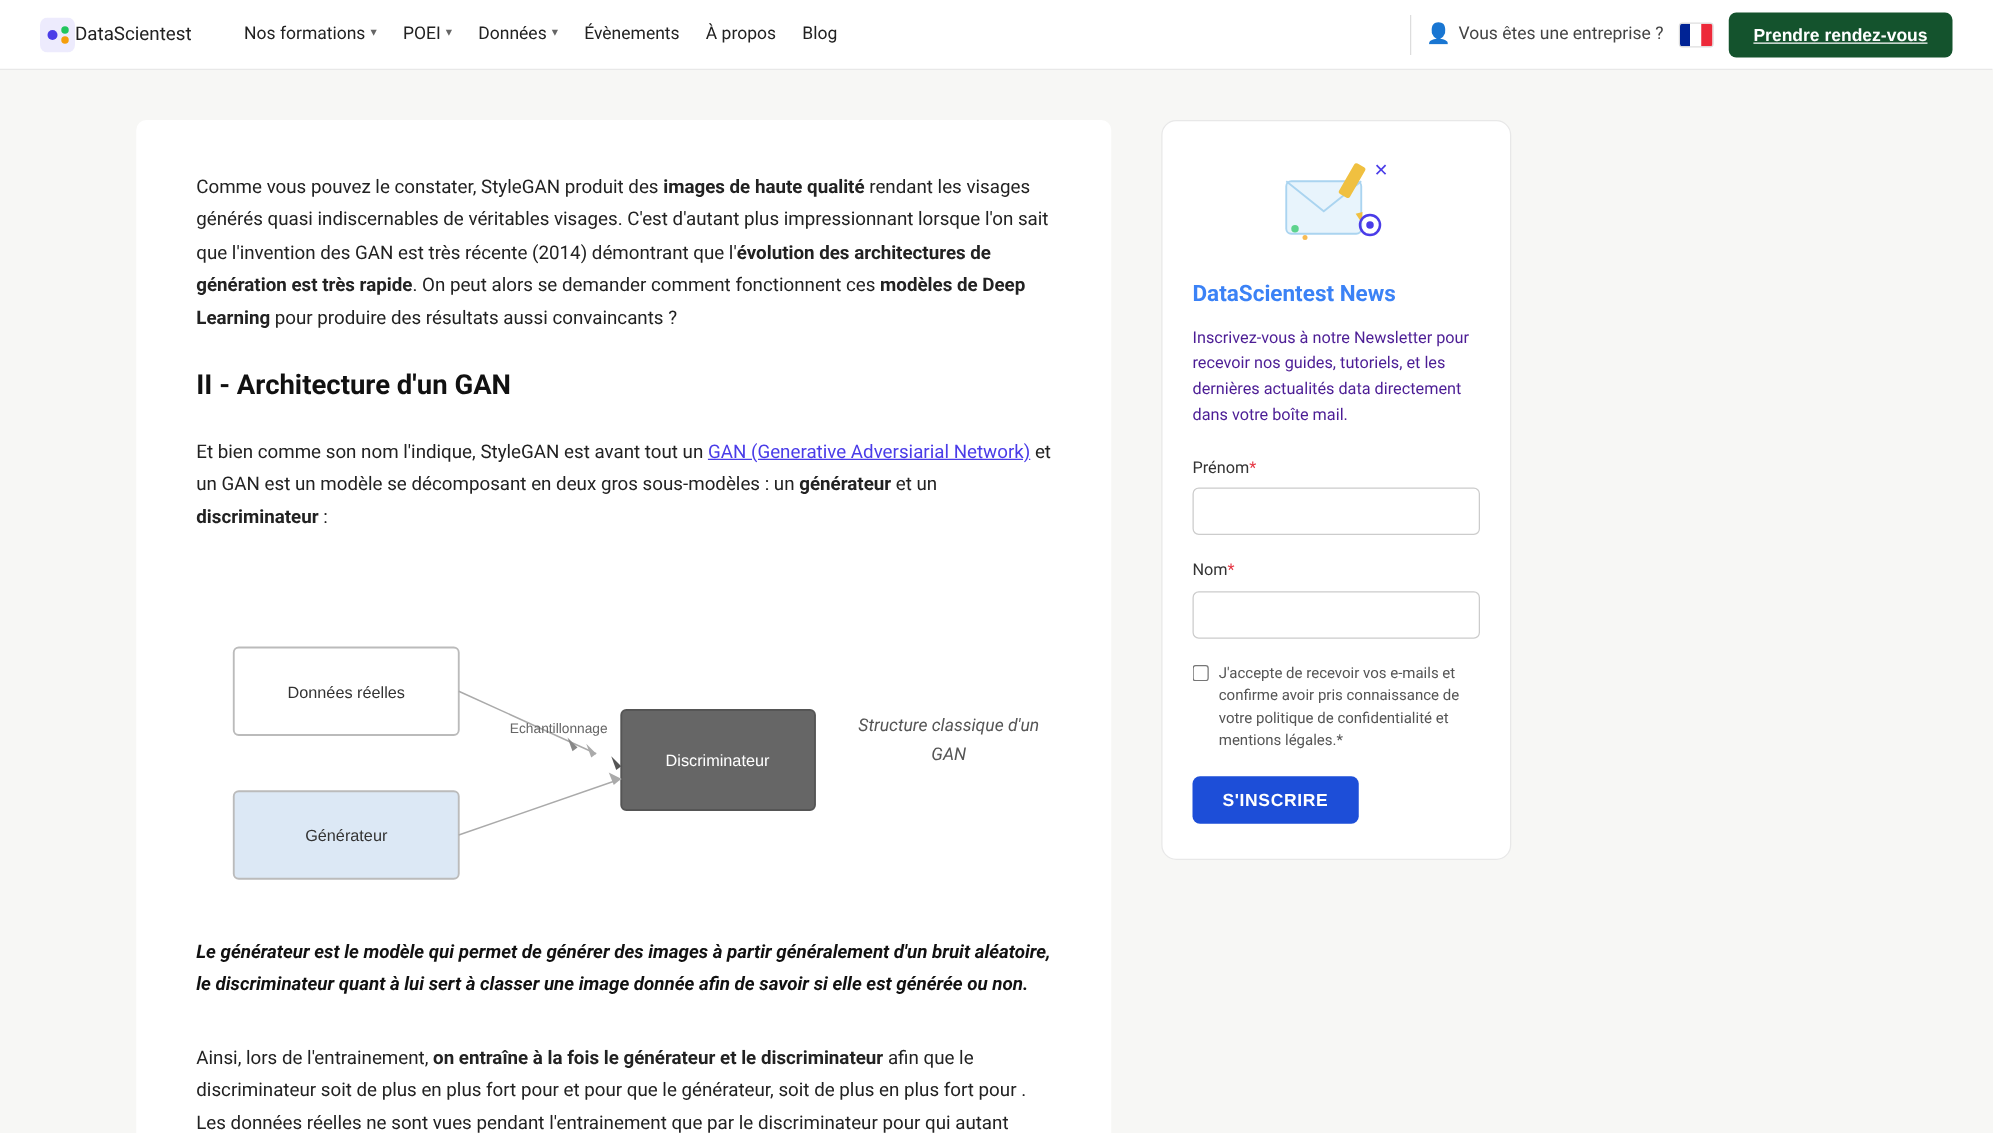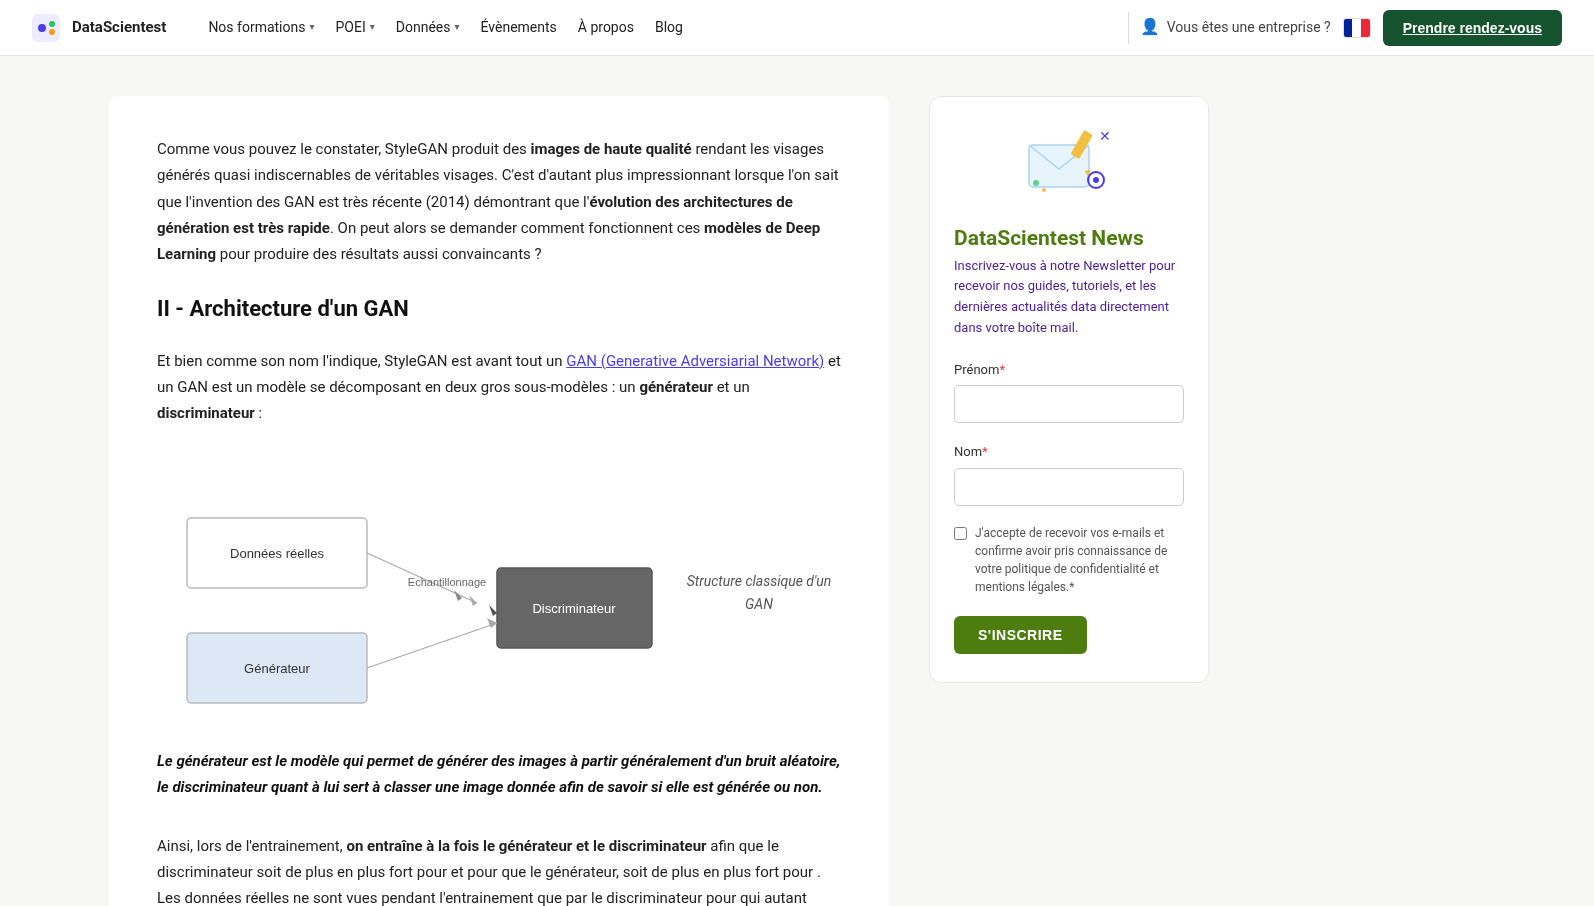--- a/index.html
+++ b/index.html
@@ -20,22 +20,22 @@
       display: flex;
       align-items: center;
       padding: 0 32px;
       border-bottom: 1px solid #e8e8e8;
       z-index: 100;
       gap: 0;
     }
     .nav-logo {
       display: flex;
       align-items: center;
-      gap: 12px;
-      font-weight: 700;
+      gap: 0;
+      font-weight: 400;
       font-size: 15px;
       color: #222;
       text-decoration: none;
       margin-right: 32px;
       flex-shrink: 0;
     }
     .nav-logo-icon {
       width: 28px; height: 28px;
     }
     .nav-links {
@@ -188,23 +188,24 @@
       border-radius: 12px;
       padding: 28px 24px;
       border: 1px solid #e8e8e8;
     }
     .sidebar-newsletter-icon {
       display: flex;
       justify-content: center;
       margin-bottom: 16px;
     }
     .sidebar-title {
-      font-size: 21px;
+      font-size: 18px;
       font-weight: 700;
-      color: #4d7c0f;
+      color: #3b82f6;
+      margin-bottom: 10px;
     }
     .sidebar-desc {
       font-size: 13px;
       color: #4c1d95;
       line-height: 1.6;
       margin-bottom: 20px;
     }
     .form-group {
       margin-bottom: 18px;
     }
@@ -234,21 +235,21 @@
     .checkbox-row input[type="checkbox"] {
       margin-top: 3px;
       flex-shrink: 0;
     }
     .checkbox-label {
       font-size: 12px;
       color: #555;
       line-height: 1.5;
     }
     .btn-subscribe {
-      background: #4d7c0f;
+      background: #1d4ed8;
       color: #fff;
       border: none;
       padding: 11px 24px;
       border-radius: 6px;
       font-size: 14px;
       font-weight: 700;
       cursor: pointer;
       letter-spacing: 0.5px;
       text-align: center;
     }

